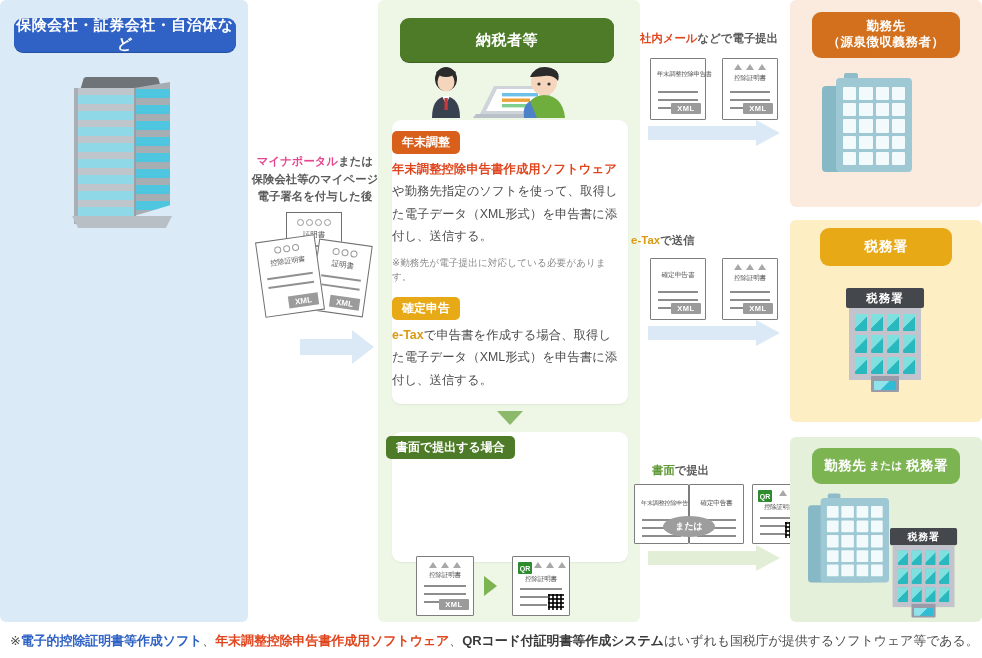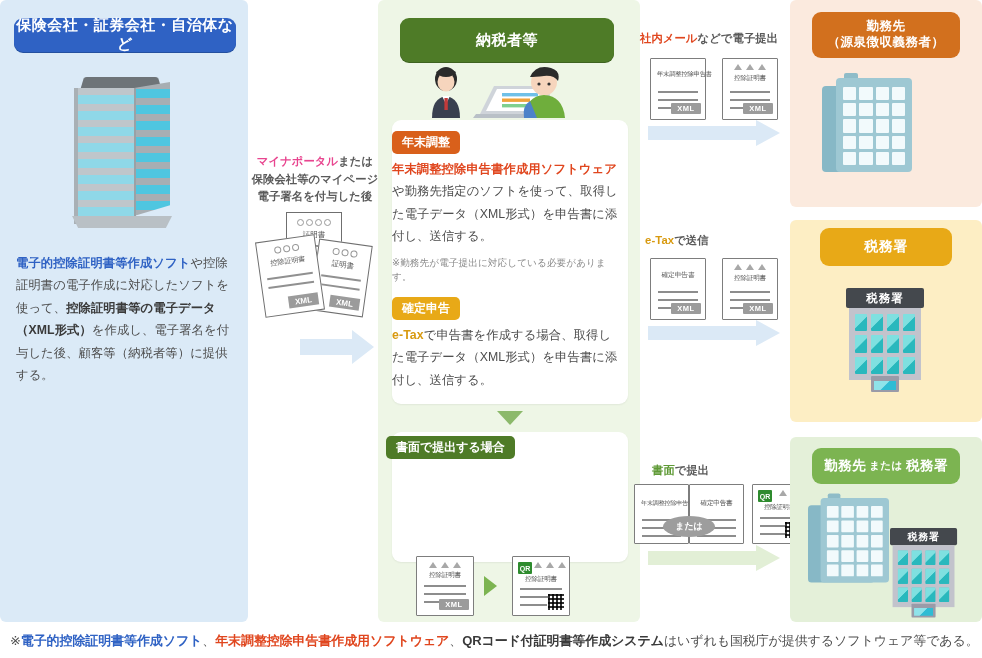--- a/index.html
+++ b/index.html
@@ -79,21 +79,21 @@
     font-weight: bold; letter-spacing: .1px;
   }
   .flow-label .hl-pink { color: #e8458f; }
   .flow-label .hl-red  { color: #e0461e; }
   .flow-label .hl-amb  { color: #d89a10; }
   .flow-label .hl-grn  { color: #5f9a36; }
   .flow-label .plain   { color: #5a5a5a; font-weight: bold; }
 
   .lbl-portal { left: 250px; top: 153px; width: 130px; text-align: center; color:#5a5a5a; }
   .lbl-mail   { left: 640px; top: 30px;  }
-  .lbl-etax   { left: 645px; top: 232px; }
+  .lbl-etax   { left: 631px; top: 232px; }
   .lbl-paper  { left: 652px; top: 462px; }
 
   
   .arrow-flat { position: absolute; }
   .arr-body { position: absolute; }
   .arr-head { position: absolute; width: 0; height: 0; }
 
   
   
   .tower { position: absolute; left: 66px; top: 74px; width: 112px; height: 160px; }
@@ -250,23 +250,20 @@
 
   <div class="pill pill-blue">保険会社・証券会社・自治体など</div>
 
   <div class="tower">
     <div class="top-face"></div>
     <div class="side"></div>
     <div class="front"></div>
     <div class="base"></div>
   </div>
 
-  <div class="body-text txt-left">
-    <span class="lead-blue">電子的控除証明書等作成ソフト</span><span>や控除証明書の電子作成に対応したソフトを使って、</span><span class="bold-dark">控除証明書等の電子データ（XML形式）</span><span>を作成し、電子署名を付与した後、顧客等（納税者等）に提供する。</span>
-  </div>
 
   <div class="fan">
 
     <div class="sheet" style="left:28px; top:0; width:56px; height:74px;">
       <div class="circles">
           <i></i>
           <i></i>
           <i></i>
           <i></i>
         </div>

